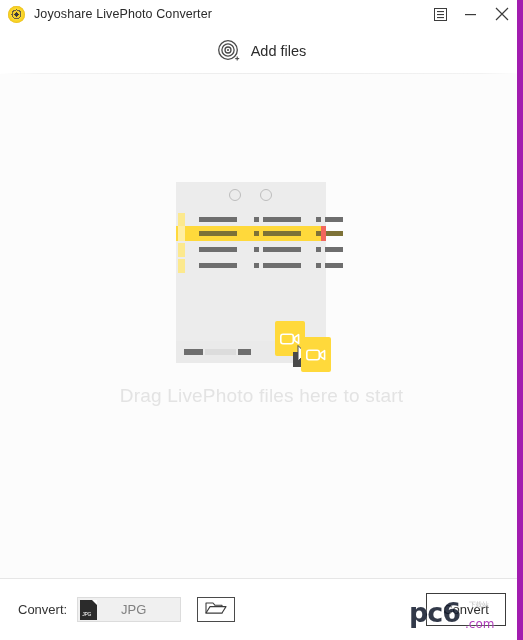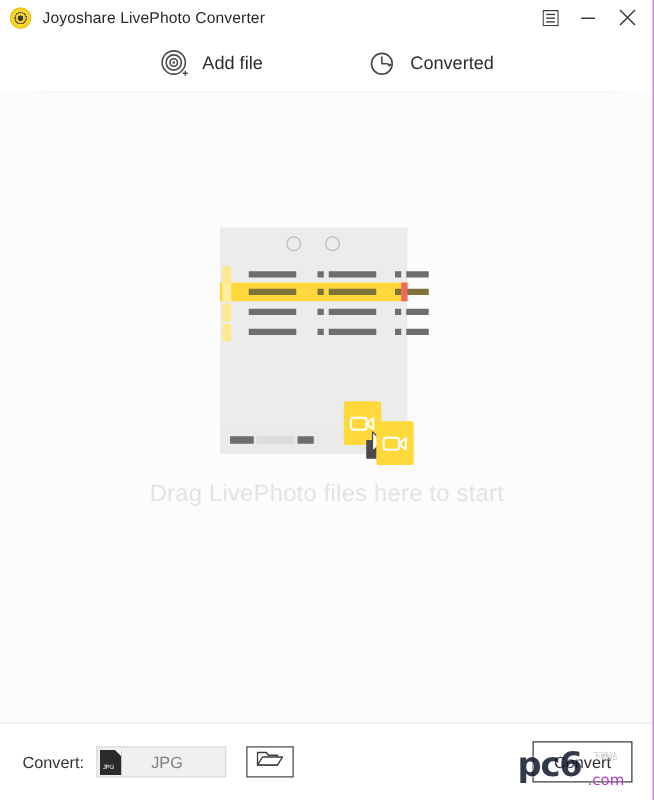--- a/index.html
+++ b/index.html
@@ -13,21 +13,21 @@
     font-family: "Liberation Sans", sans-serif;
     background: #ffffff;
     -webkit-font-smoothing: antialiased;
   }
   .app-window {
     position: relative;
     width: 523px;
     height: 640px;
     background: #ffffff;
     box-sizing: border-box;
-    border-right: 1px solid #a21caf;
+    border-right: 6px solid #a21caf;
     overflow: hidden;
     padding-left: 24px;
   }
 
   
   .titlebar {
     position: absolute;
     left: 0; top: 0;
     width: 523px;
     height: 28px;
@@ -404,33 +404,23 @@
           <circle cx="11" cy="11" r="9.3" fill="none" stroke="#4a4a4a" stroke-width="1.3"></circle>
           <circle cx="11" cy="11" r="6.1" fill="none" stroke="#4a4a4a" stroke-width="1.3"></circle>
           <circle cx="11" cy="11" r="3.0" fill="none" stroke="#4a4a4a" stroke-width="1.3"></circle>
           <circle cx="11" cy="11" r="1.0" fill="#4a4a4a"></circle>
           <g stroke="#4a4a4a" stroke-width="1.1">
             <path d="M18.2,19.6 h4"></path>
             <path d="M20.2,17.6 v4"></path>
           </g>
         </svg>
       </span>
-      <span class="tool-label">Add file</span>
+      <span class="tool-label">Add files</span>
     </div>
 
-    <div class="tool-item">
-      <span>
-        <svg class="tool-icon" width="24" height="24" viewBox="0 0 24 24">
-          <path d="M19.8,12 A8.3,8.3 0 1,1 11.5,3.7 A8.3,8.3 0 0,1 19.8,12" fill="none" stroke="#4a4a4a" stroke-width="1.3" stroke-linecap="round"></path>
-          <path d="M11.5,6.6 V12 H16.0" fill="none" stroke="#4a4a4a" stroke-width="1.3" stroke-linecap="round" stroke-linejoin="round"></path>
-          <path d="M19.8,12 l-2.2,2.6 l-2.2,-2.6 z" fill="#4a4a4a"></path>
-        </svg>
-      </span>
-      <span class="tool-label">Converted</span>
-    </div>
 
   </div>
   <div class="toolbar-sep"></div>
 
   <div class="main-area">
 
     <div class="illus">
       <div class="illus-page"></div>
 
       <div class="illus-circle c1"></div>

